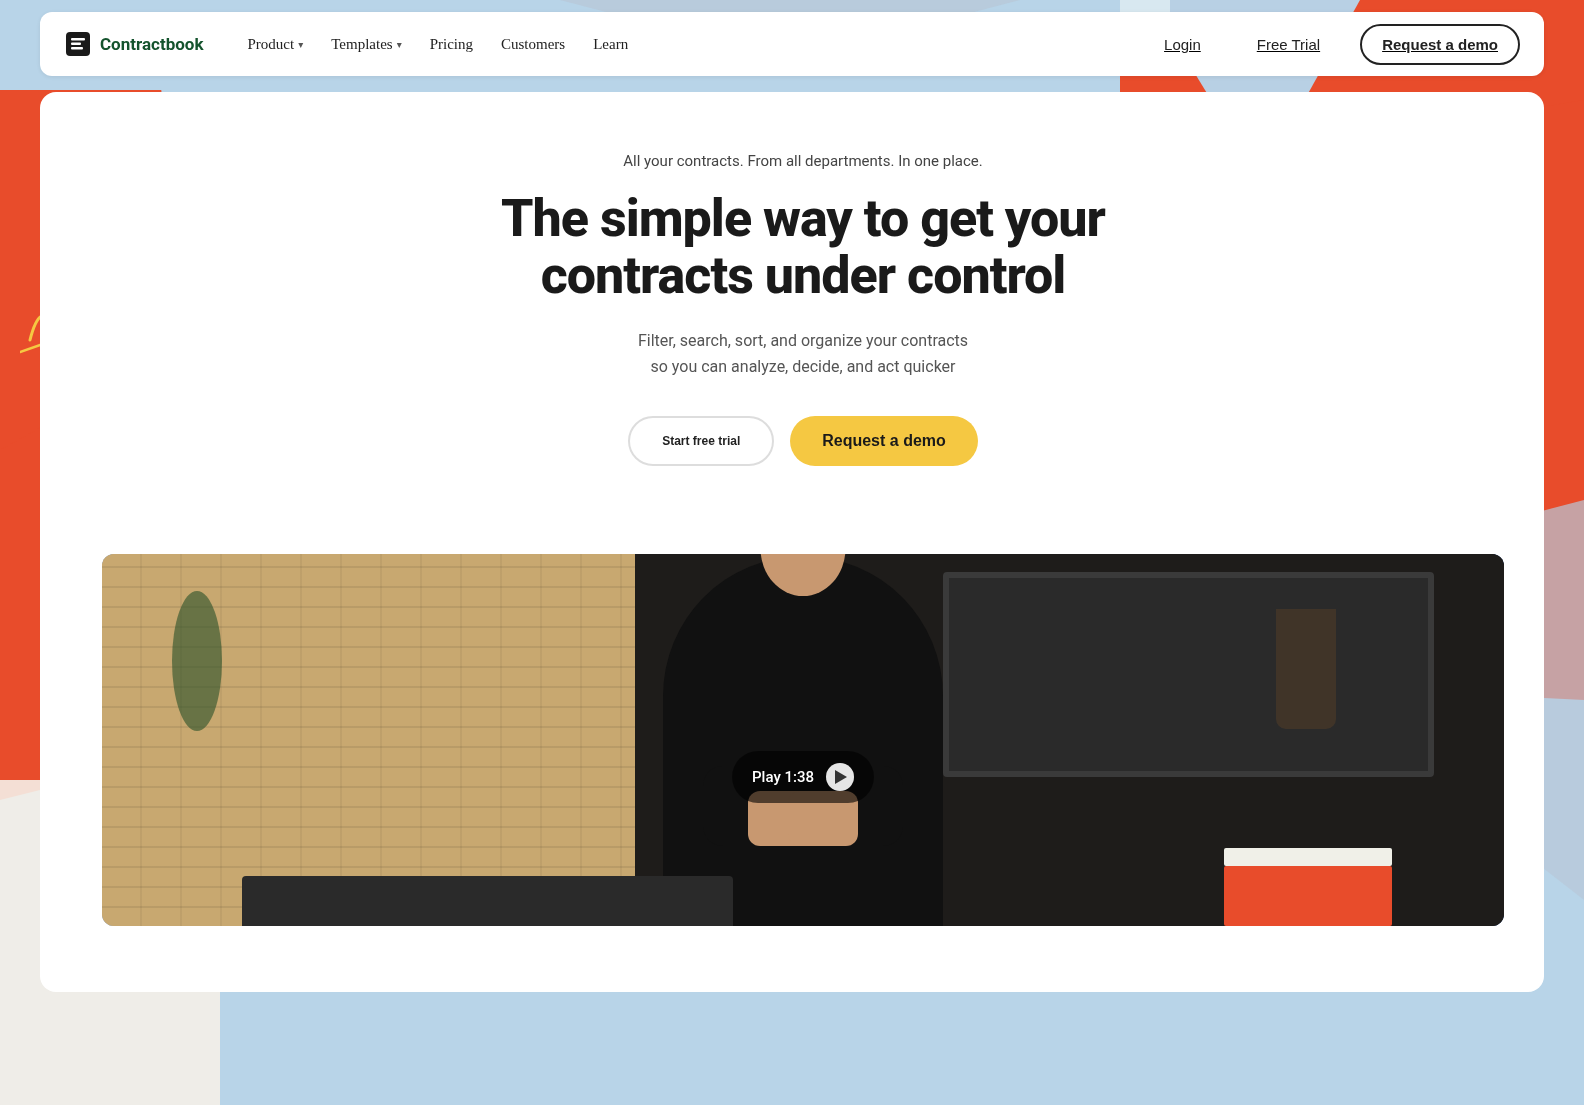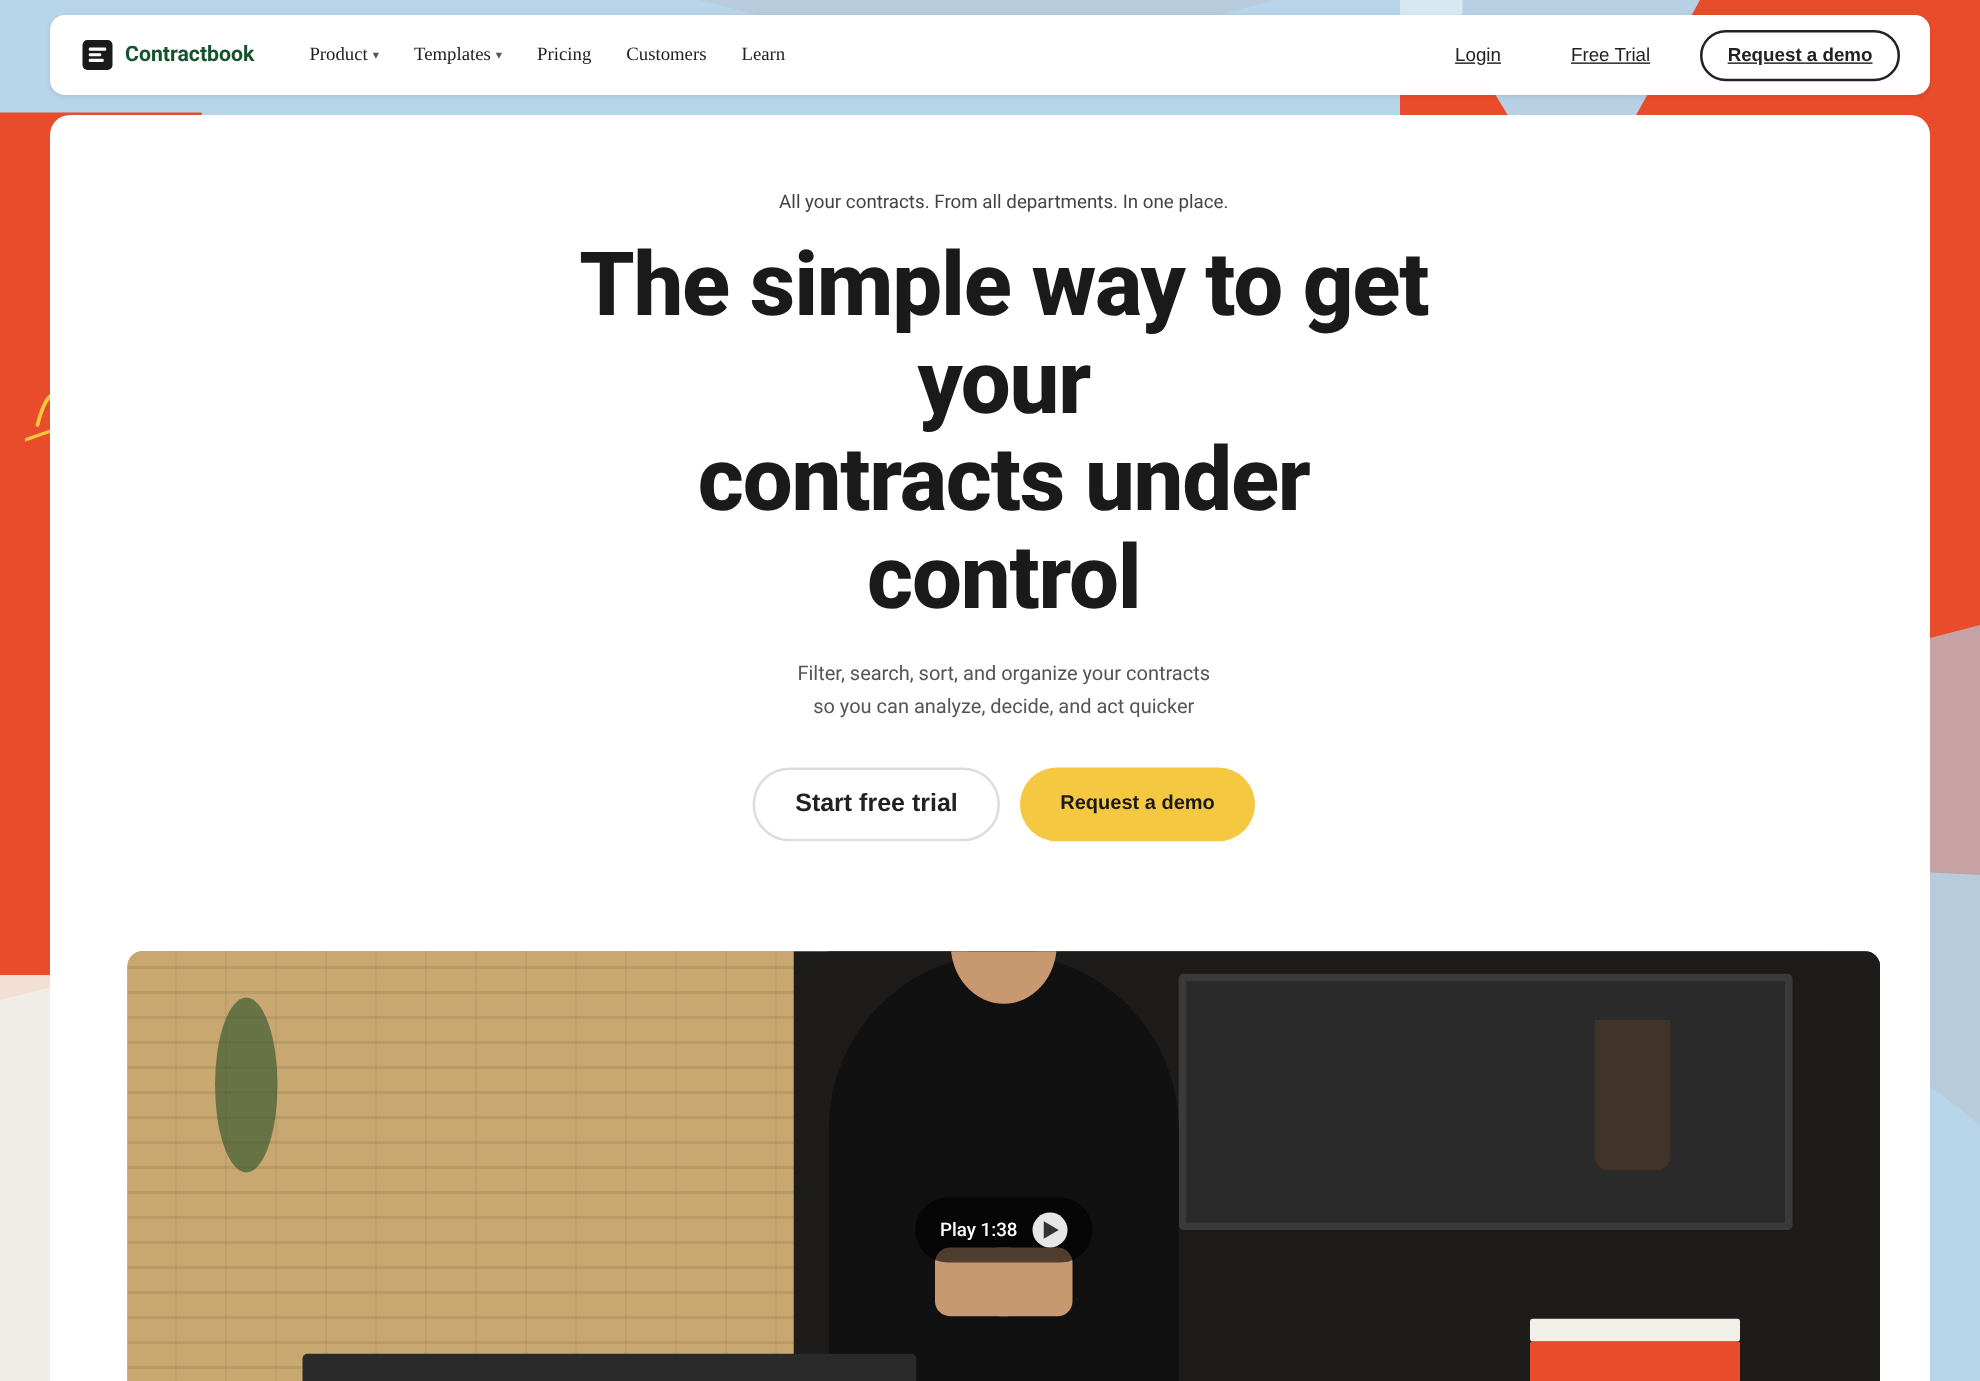--- a/index.html
+++ b/index.html
@@ -129,21 +129,21 @@
     }
 
     .hero-tagline {
       font-size: 15px;
       color: #444;
       margin-bottom: 20px;
       font-weight: 400;
     }
 
     .hero-title {
-      font-size: 71px;
+      font-size: 52px;
       font-weight: 800;
       color: #1a1a1a;
       line-height: 1.1;
       max-width: 700px;
       margin: 0 auto 24px;
       letter-spacing: -1px;
     }
 
     .hero-subtitle {
       font-size: 16px;
@@ -154,21 +154,21 @@
 
     .hero-buttons {
       display: flex;
       justify-content: center;
       gap: 16px;
       margin-bottom: 48px;
     }
 
     .btn-start-trial {
       padding: 16px 32px;
-      font-size: 20px;
+      font-size: 12px;
       font-weight: 600;
       color: #222;
       background: white;
       border: 2px solid #ddd;
       border-radius: 50px;
       cursor: pointer;
     }
 
     .btn-hero-demo {
       padding: 16px 32px;

